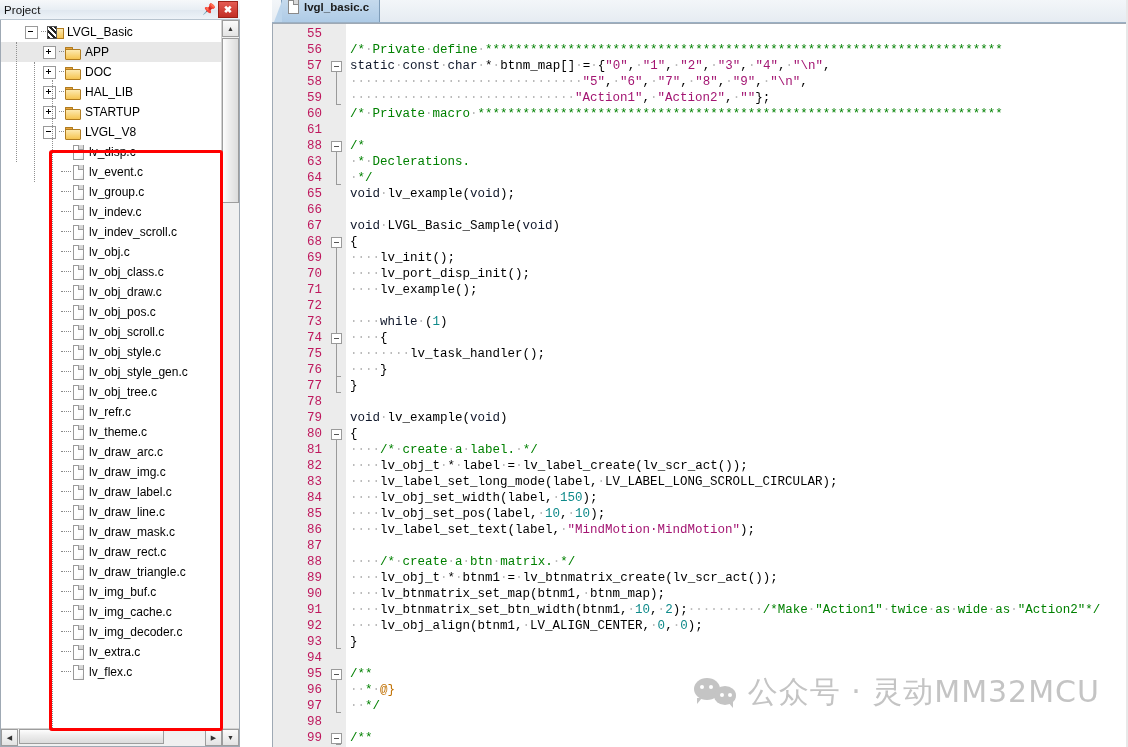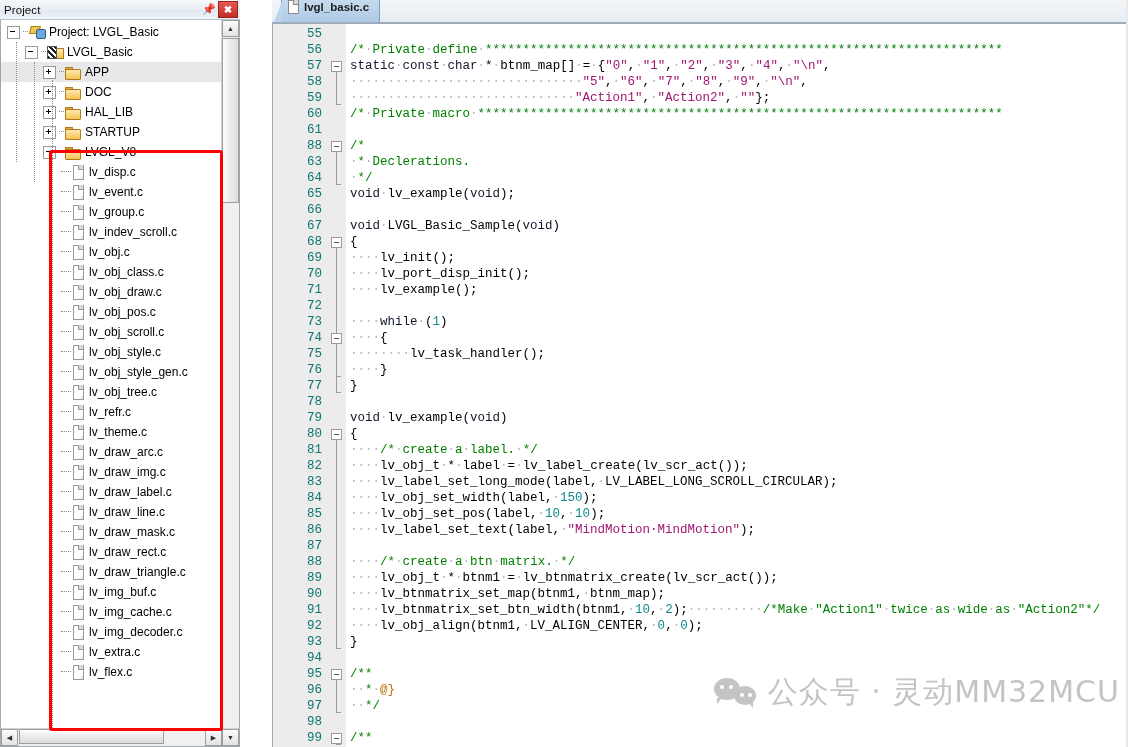--- a/index.html
+++ b/index.html
@@ -293,21 +293,21 @@
     padding-top: 2px;
     background: #ffffff;
     overflow: hidden;
   }
   .lrow { height: 16px; line-height: 16px; }
   .lnum {
     text-align: right;
     padding-right: 7px;
     font-family: "Liberation Mono", monospace;
     font-size: 12.5px;
-    color: #0f766e;
+    color: #be185d;
   }
   .codeline {
     white-space: pre;
     font-family: "Liberation Mono", monospace;
     font-size: 12.5px;
     color: #000;
     padding-left: 4px;
   }
   .kw   { color: #0f172a; }
   .cmt  { color: #008000; }
@@ -334,21 +334,21 @@
   }
   .fend {
     position: absolute;
     left: 7px; width: 5px; height: 0;
     border-top: 1px solid #9a9a9a;
   }
 
   
   #watermark {
     position: absolute;
-    right: 8px;
+    right: 28px;
     bottom: 34px;
     display: flex;
     align-items: center;
     color: #c4c4c4;
     font-size: 30px;
     font-family: "DejaVu Sans", sans-serif;
     letter-spacing: 1px;
     white-space: nowrap;
     pointer-events: none;
     user-select: none;
@@ -392,27 +392,20 @@
   <div id="project-pane">
     <div class="pane-title">
       <span class="ttl">Project</span>
       <span class="pin-btn">📌</span>
       <span class="close-btn">✖</span>
     </div>
 
     <div id="tree-wrap">
       <div id="tree">
           <div class="tnode">
-            <span class="spacer" style="width: 6px;"></span>
-            <span class="expander"></span>
-            <span class="dashline" style="width: 5px;"></span>
-            <span class="ico-proj"></span>
-            <span class="tlabel">Project: LVGL_Basic</span>
-          </div>
-          <div class="tnode">
             <span class="spacer" style="width: 24px;"></span>
             <span class="expander"></span>
             <span class="dashline" style="width: 5px;"></span>
             <span class="ico-target"></span>
             <span class="tlabel">LVGL_Basic</span>
           </div>
           <div class="tnode sel">
             <span class="spacer" style="width: 42px;"></span>
             <span class="expander plus"></span>
             <span class="dashline" style="width: 5px;"></span>
@@ -457,20 +450,26 @@
             <span class="spacer" style="width: 60px;"></span>
             <span class="dashline"></span>
             <span class="ico-file"></span>
             <span class="tlabel">lv_event.c</span>
           </div>
           <div class="tnode">
             <span class="spacer" style="width: 60px;"></span>
             <span class="dashline"></span>
             <span class="ico-file"></span>
             <span class="tlabel">lv_group.c</span>
+          </div>
+          <div class="tnode">
+            <span class="spacer" style="width: 60px;"></span>
+            <span class="dashline"></span>
+            <span class="ico-file"></span>
+            <span class="tlabel">lv_indev.c</span>
           </div>
           <div class="tnode">
             <span class="spacer" style="width: 60px;"></span>
             <span class="dashline"></span>
             <span class="ico-file"></span>
             <span class="tlabel">lv_indev_scroll.c</span>
           </div>
           <div class="tnode">
             <span class="spacer" style="width: 60px;"></span>
             <span class="dashline"></span>

